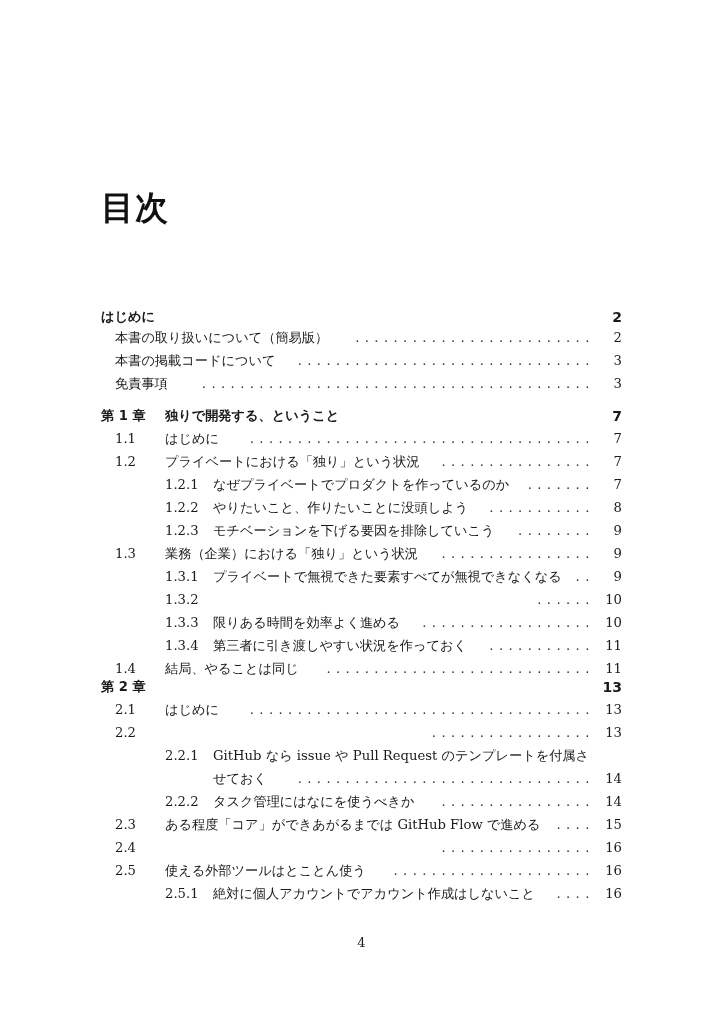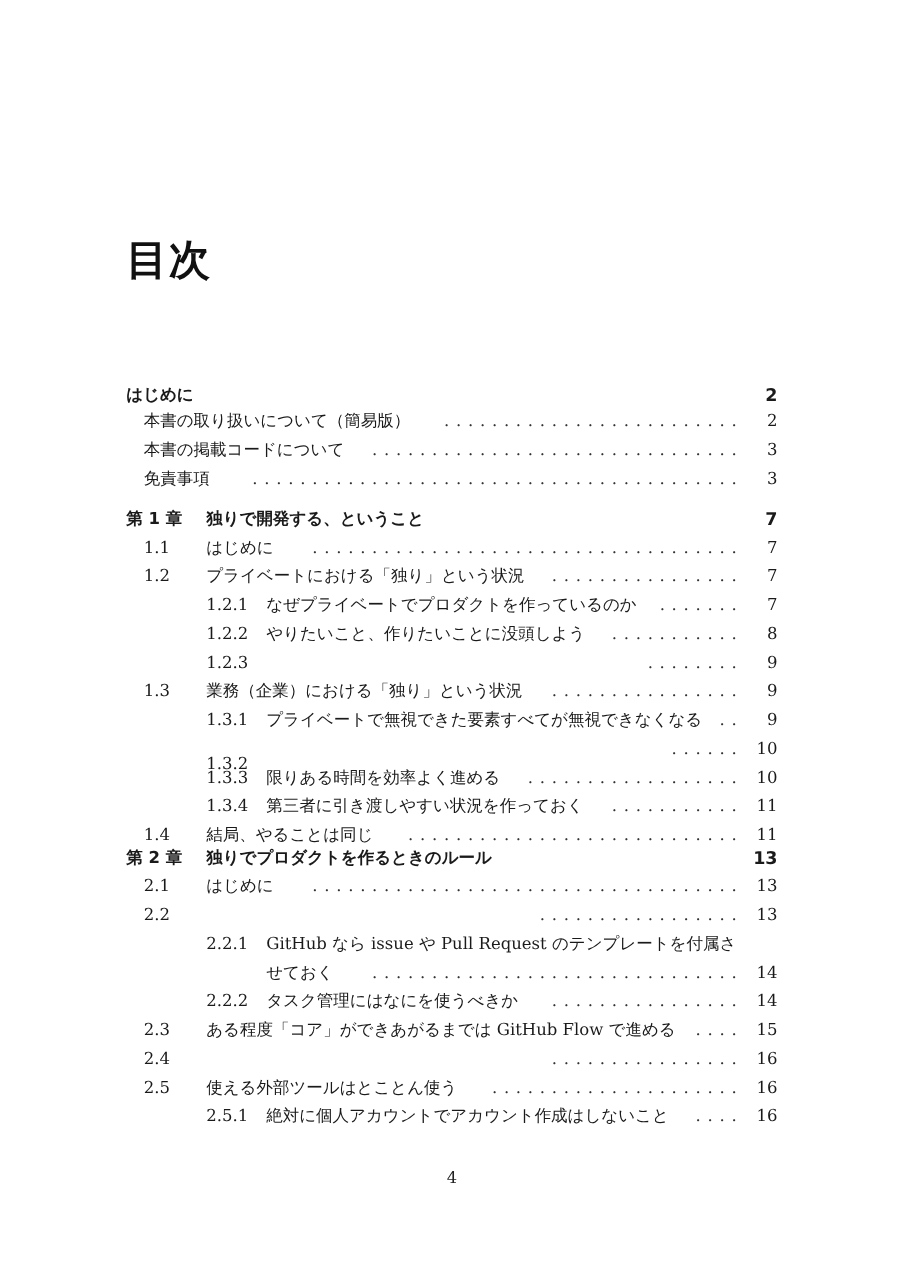--- a/index.html
+++ b/index.html
@@ -72,37 +72,38 @@
       <span class="pg">7</span>
     </div>
     <div class="row" style="top: 191px;">
       <span class="num" style="left: 64px;">1.2.2</span>
       <span class="txt" style="left: 112px;">やりたいこと、作りたいことに没頭しよう</span>
       <span class="lead" style="left: 375px; width: 114px; text-align: right; letter-spacing: 0.6px;">. . . . . . . . . . . </span>
       <span class="pg">8</span>
     </div>
     <div class="row" style="top: 214px;">
       <span class="num" style="left: 64px;">1.2.3</span>
+      <span class="txt" style="left: 112px;">モチベーションを下げる要因を排除していこう</span>
       <span class="lead" style="left: 402px; width: 87px; text-align: right; letter-spacing: 0.6px;">. . . . . . . . </span>
       <span class="pg">9</span>
     </div>
     <div class="row" style="top: 237px;">
       <span class="num" style="left: 14px;">1.3</span>
       <span class="txt" style="left: 64px;">業務（企業）における「独り」という状況</span>
       <span class="lead" style="left: 325px; width: 164px; text-align: right; letter-spacing: 0.6px;">. . . . . . . . . . . . . . . . </span>
       <span class="pg">9</span>
     </div>
     <div class="row" style="top: 260px;">
       <span class="num" style="left: 64px;">1.3.1</span>
       <span class="txt" style="left: 112px;">プライベートで無視できた要素すべてが無視できなくなる</span>
       <span class="lead" style="left: 469px; width: 20px; text-align: right; letter-spacing: 0.6px;">. . </span>
       <span class="pg">9</span>
     </div>
     <div class="row" style="top: 283px;">
-      <span class="num" style="left: 64px; margin-top: 12px;">1.3.2</span>
+      <span class="num" style="left: 64px;">1.3.2</span>
       <span class="lead" style="left: 428px; width: 61px; text-align: right; letter-spacing: 0.6px;">. . . . . . </span>
       <span class="pg">10</span>
     </div>
     <div class="row" style="top: 306px;">
       <span class="num" style="left: 64px;">1.3.3</span>
       <span class="txt" style="left: 112px;">限りある時間を効率よく進める</span>
       <span class="lead" style="left: 307px; width: 182px; text-align: right; letter-spacing: 0.6px;">. . . . . . . . . . . . . . . . . . </span>
       <span class="pg">10</span>
     </div>
     <div class="row" style="top: 329px;">
@@ -112,21 +113,20 @@
       <span class="pg">11</span>
     </div>
     <div class="row" style="top: 352px;">
       <span class="num" style="left: 14px;">1.4</span>
       <span class="txt" style="left: 64px;">結局、やることは同じ</span>
       <span class="lead" style="left: 206px; width: 283px; text-align: right; letter-spacing: 0.6px;">. . . . . . . . . . . . . . . . . . . . . . . . . . . . </span>
       <span class="pg">11</span>
     </div>
     <div class="row head" style="top: 370px;">
       <span class="num" style="left: 0px;">第 2 章</span>
-      <span class="txt" style="left: 64px;">独りでプロダクトを作るときのルール</span>
       <span class="pg">13</span>
     </div>
     <div class="row" style="top: 393px;">
       <span class="num" style="left: 14px;">2.1</span>
       <span class="txt" style="left: 64px;">はじめに</span>
       <span class="lead" style="left: 126px; width: 363px; text-align: right; letter-spacing: 0.6px;">. . . . . . . . . . . . . . . . . . . . . . . . . . . . . . . . . . . . </span>
       <span class="pg">13</span>
     </div>
     <div class="row" style="top: 416px;">
       <span class="num" style="left: 14px;">2.2</span>

